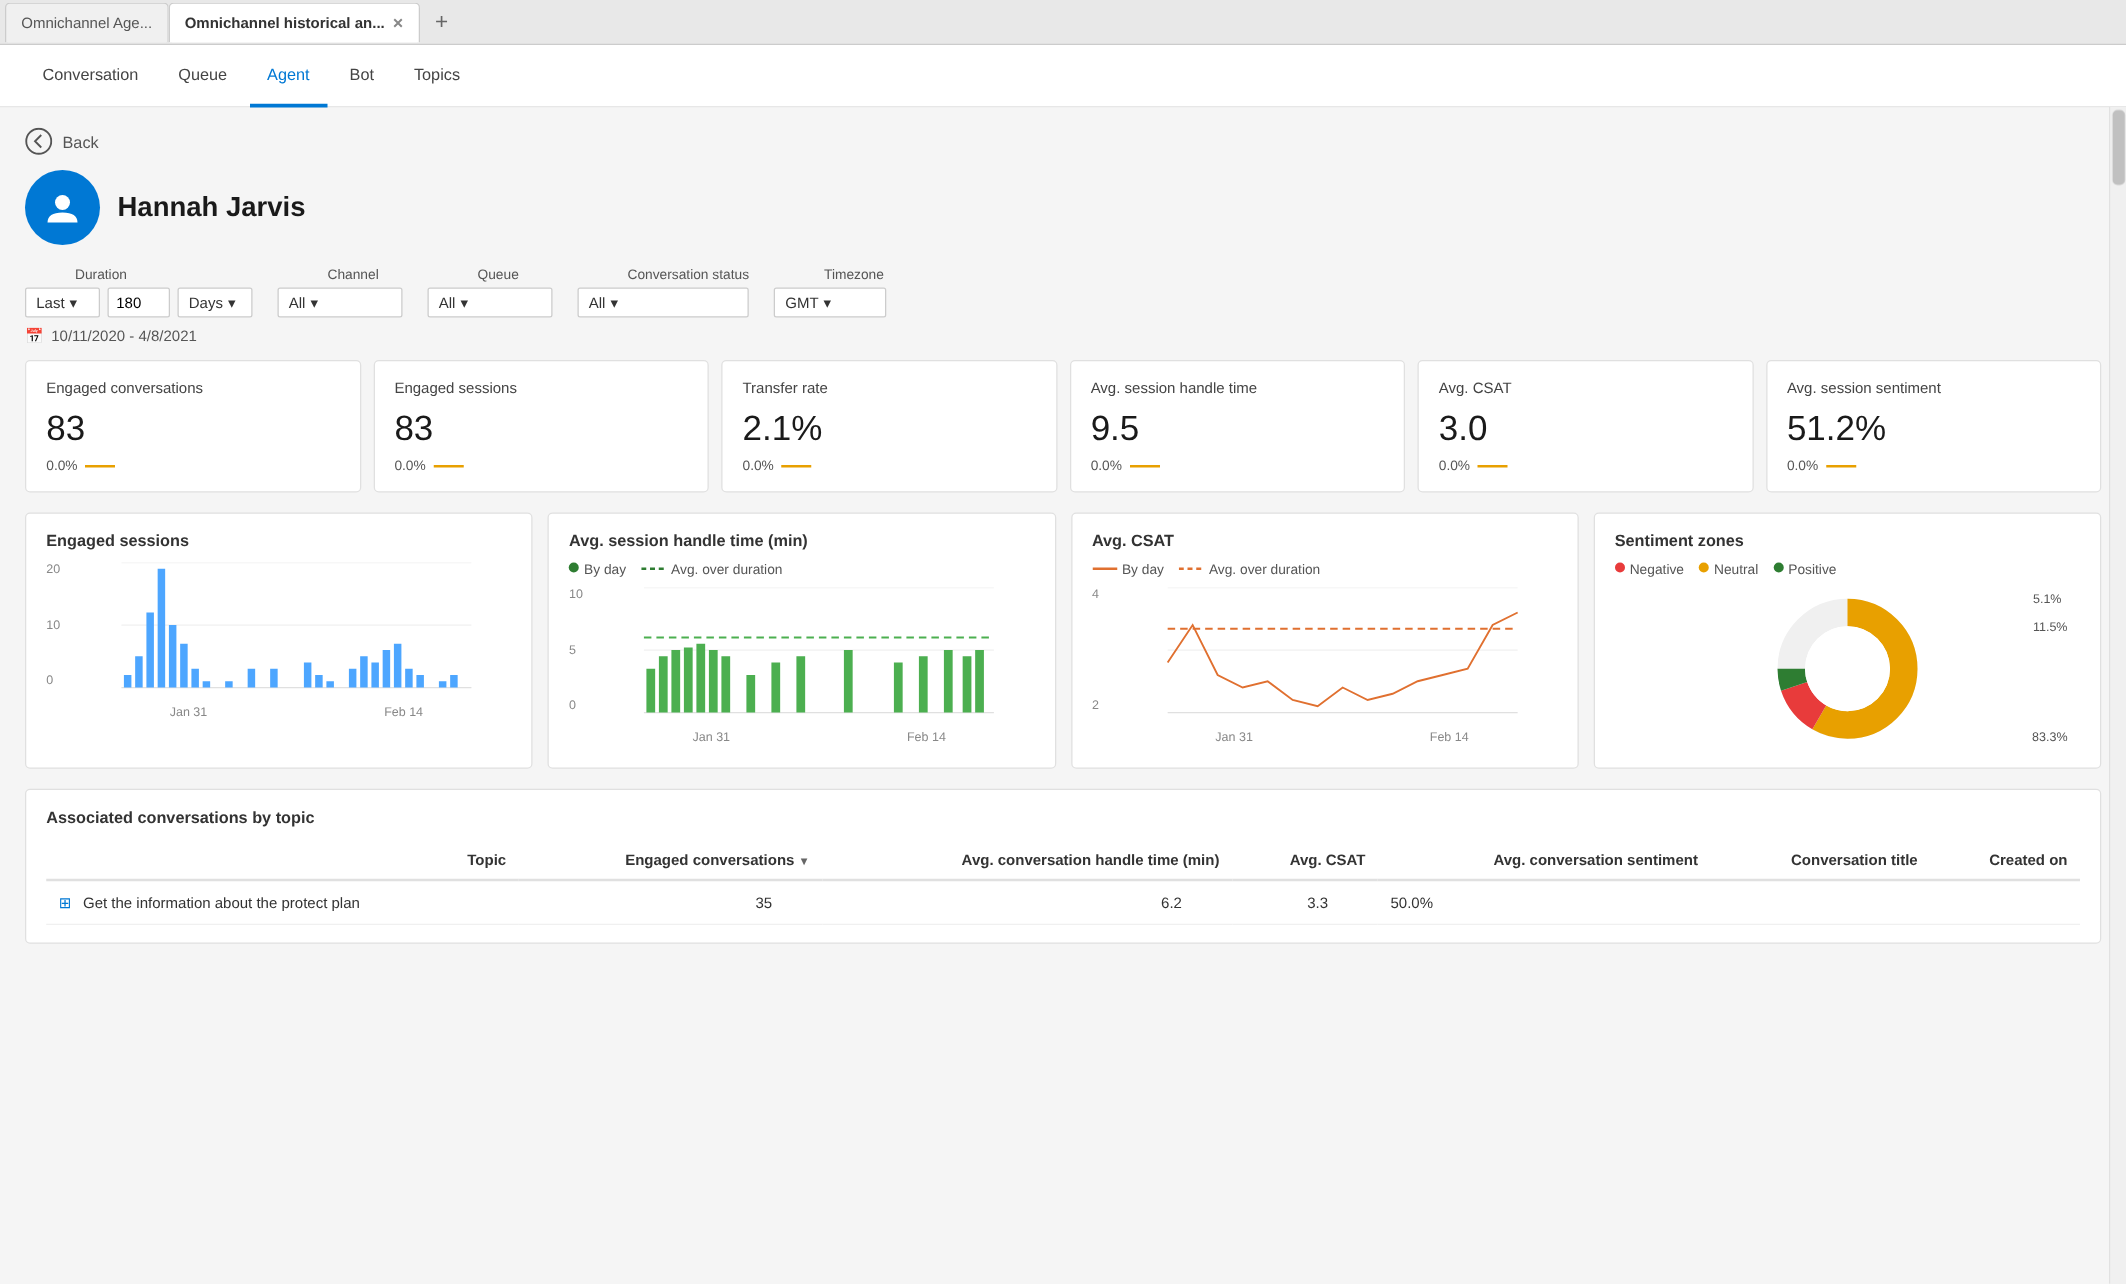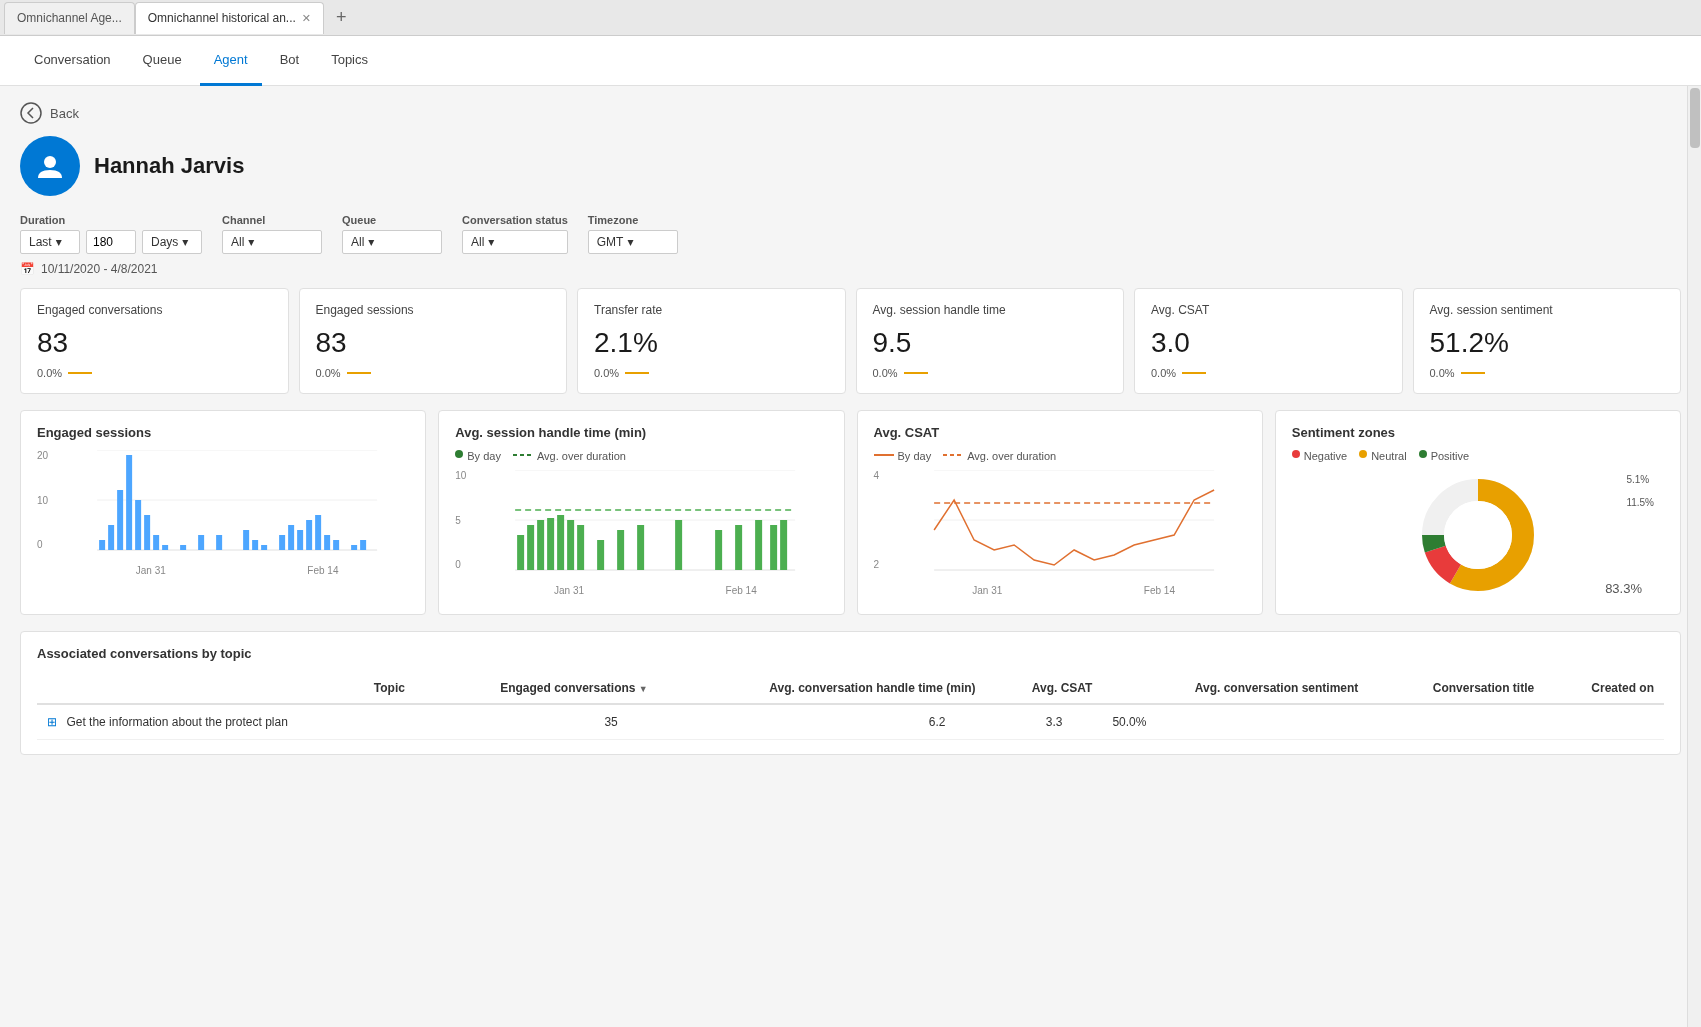--- a/index.html
+++ b/index.html
@@ -24,21 +24,21 @@
       border-bottom: none;
       border-radius: 4px 4px 0 0;
       font-size: 12px;
       cursor: pointer;
       gap: 6px;
       color: #555;
     }
     .browser-tab.active {
       background: #fff;
       color: #333;
-      font-weight: 400;
+      font-weight: 700;
     }
     .tab-close { color: #888; cursor: pointer; font-size: 11px; }
     .tab-new { margin-left: 4px; background: none; border: none; font-size: 18px; color: #666; cursor: pointer; padding: 0 8px; }
 
     
     .nav-bar {
       display: flex;
       background: #fff;
       border-bottom: 1px solid #e0e0e0;
       padding: 0 20px;
@@ -110,21 +110,21 @@
     }
 
     
     .filters-row {
       display: flex;
       gap: 20px;
       align-items: flex-end;
       margin-bottom: 8px;
     }
     .filter-group { display: flex; flex-direction: column; gap: 4px; }
-    .filter-label { font-size: 11px; color: #555; font-weight: 700; }
+    .filter-label { font-size: 11px; color: #555; font-weight: 400; margin-left: 40px; }
     .filter-controls { display: flex; gap: 6px; align-items: center; }
     .filter-select {
       border: 1px solid #ccc;
       background: #fff;
       padding: 4px 8px;
       border-radius: 2px;
       font-size: 12px;
       color: #333;
       cursor: pointer;
       display: flex;
@@ -578,21 +578,21 @@
 
           <circle cx="65" cy="65" r="45" fill="none" stroke="#2e7d32" stroke-width="22" stroke-dasharray="14.4 282.7" stroke-dashoffset="-197.3" transform="rotate(-90 65 65)"></circle>
 
           <circle cx="65" cy="65" r="34" fill="white"></circle>
         </svg>
 
         <div style="position:absolute; top:4px; right:10px; font-size:10px; color:#555; display:flex; flex-direction:column; gap:2px;">
           <span>5.1%</span>
           <span style="margin-top:10px;">11.5%</span>
         </div>
-        <div style="position:absolute; bottom:4px; right:22px; font-size:13px; color:#555;">
+        <div style="position:absolute; bottom:4px; right:10px; font-size:10px; color:#555;">
           <span>83.3%</span>
         </div>
       </div>
     </div>
 
   </div>
 
   <div class="table-section">
     <div class="table-section-title">Associated conversations by topic</div>
     <table>

